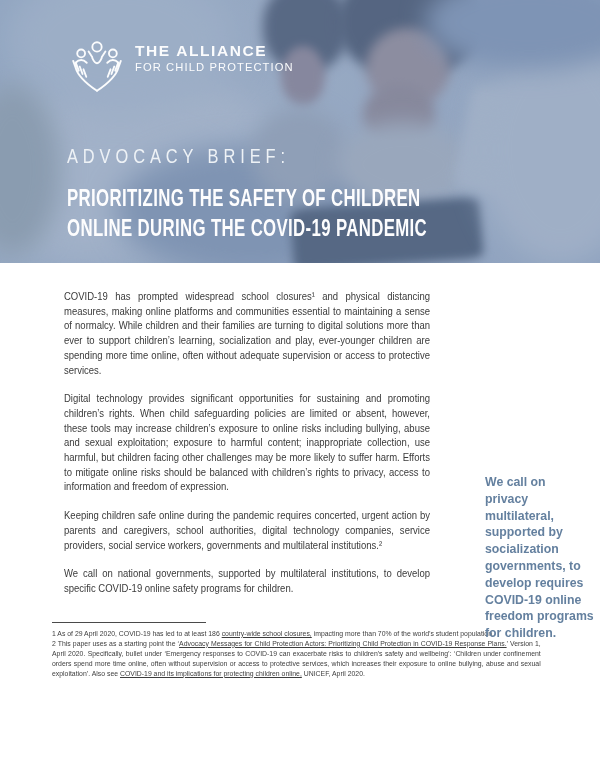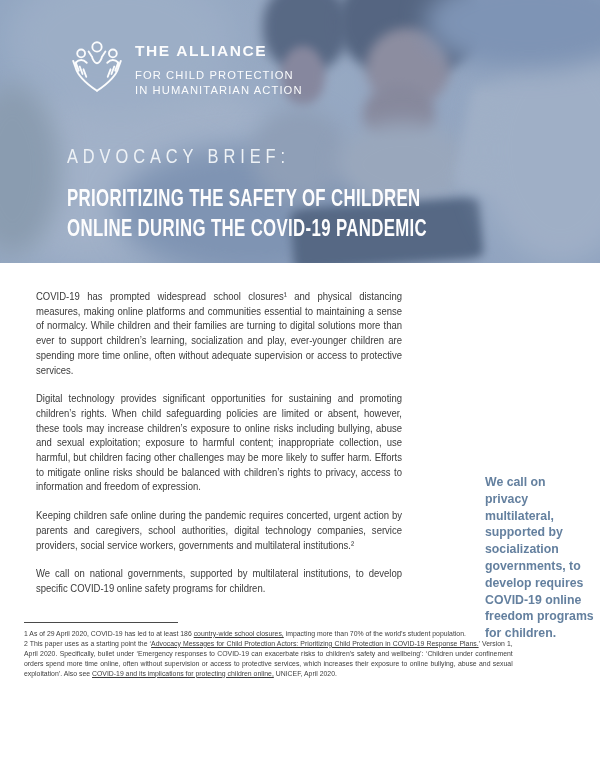--- a/index.html
+++ b/index.html
@@ -9,34 +9,34 @@
   }
   
   .header{position:relative;width:600px;height:263px;overflow:hidden;background:linear-gradient(115deg,#9db0c8 0%,#a7b6cb 45%,#99abc5 100%);}
   .blob{position:absolute;border-radius:50%;}
   .overlay{position:absolute;inset:0;background:rgba(124,146,180,0.35);}
   
   .logo{position:absolute;left:69px;top:38px;display:flex;align-items:flex-start;}
   .logo-icon{width:56px;height:57px;}
   .logo-text{margin-left:10px;margin-top:4px;color:#fbfcfd;}
   .logo-l1{font-size:15.5px;font-weight:700;letter-spacing:1.6px;line-height:17px;}
-  .logo-l2{font-size:11.2px;font-weight:400;letter-spacing:1.1px;line-height:15px;margin-top:9px;}
+  .logo-l2{font-size:11.2px;font-weight:400;letter-spacing:1.1px;line-height:15px;margin-top:1px;}
   .logo-l3{font-size:11.2px;font-weight:400;letter-spacing:1.1px;line-height:15px;}
   
   .kicker{
     position:absolute;left:67px;top:145px;color:#eef2f6;font-size:20px;font-weight:400;
     letter-spacing:6px;white-space:nowrap;transform:scaleX(0.82);transform-origin:left top;
   }
   .doc-title{
     position:absolute;left:67px;top:183px;color:#fdfdfe;font-size:24px;font-weight:700;
     line-height:29.5px;white-space:nowrap;transform:scaleX(0.70);transform-origin:left top;
     letter-spacing:0.5px;
   }
   
-  .content{padding:27px 0 0 36px;}
+  .content{padding:27px 0 0 64px;}
   .para{
     width:400px;font-size:10.4px;line-height:14.7px;text-align:justify;color:#3a3a3a;
     transform:scaleX(0.915);transform-origin:left top;margin:0 0 14px 0;
   }
   .para:last-of-type{margin-bottom:0;}
   
   .pull-quote{
     position:absolute;left:457px;top:474px;width:102px;
     font-size:12.3px;font-weight:700;line-height:16.8px;color:#64809f;margin-left:28px;
   }
@@ -82,21 +82,20 @@
         <circle cx="13" cy="15" r="4.2"></circle>
         <path d="M7,25 Q13,19 19,25"></path>
         <circle cx="47" cy="15" r="4.2"></circle>
         <path d="M41,25 Q47,19 53,25"></path>
         <path d="M30,55 C21,49 10,41 7,30 M7,30 l-2.5,-7 M10.5,33.5 l-3,-8 M14.5,37 l-3,-8 M18.5,40 l-3,-8"></path>
         <path d="M30,55 C39,49 50,41 53,30 M53,30 l2.5,-7 M49.5,33.5 l3,-8 M45.5,37 l3,-8 M41.5,40 l3,-8"></path>
       </svg>
       <div class="logo-text">
         <div class="logo-l1">THE ALLIANCE</div>
         <div class="logo-l2">FOR CHILD PROTECTION</div>
-        <div class="logo-l3">IN HUMANITARIAN ACTION</div>
       </div>
     </div>
 
     <div class="kicker">ADVOCACY  BRIEF:</div>
     <div class="doc-title">
       <div>PRIORITIZING THE SAFETY OF CHILDREN</div>
       <div>ONLINE DURING THE COVID-19 PANDEMIC</div>
     </div>
   </div>
 

